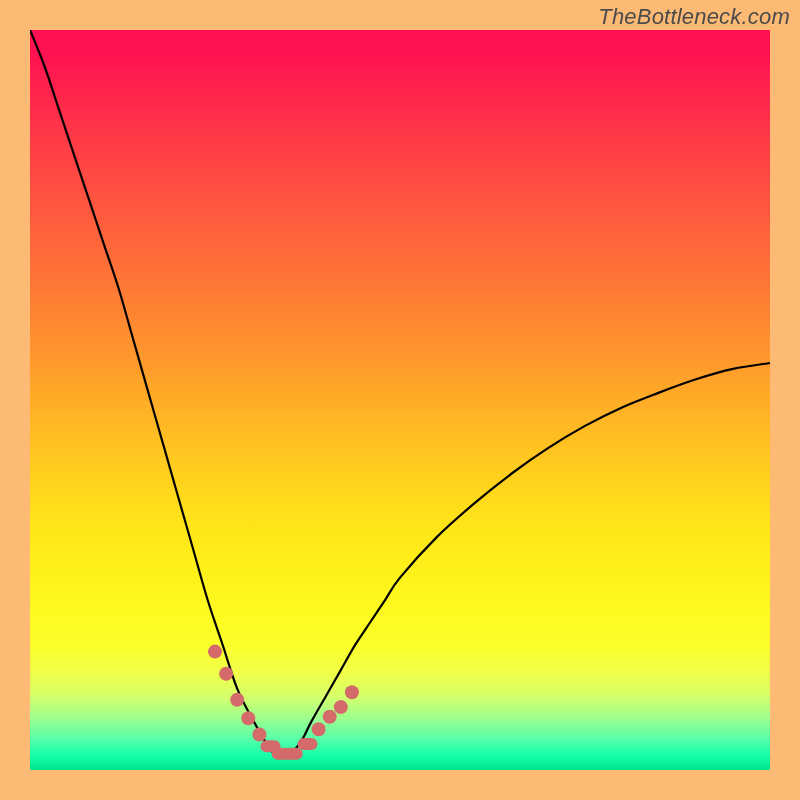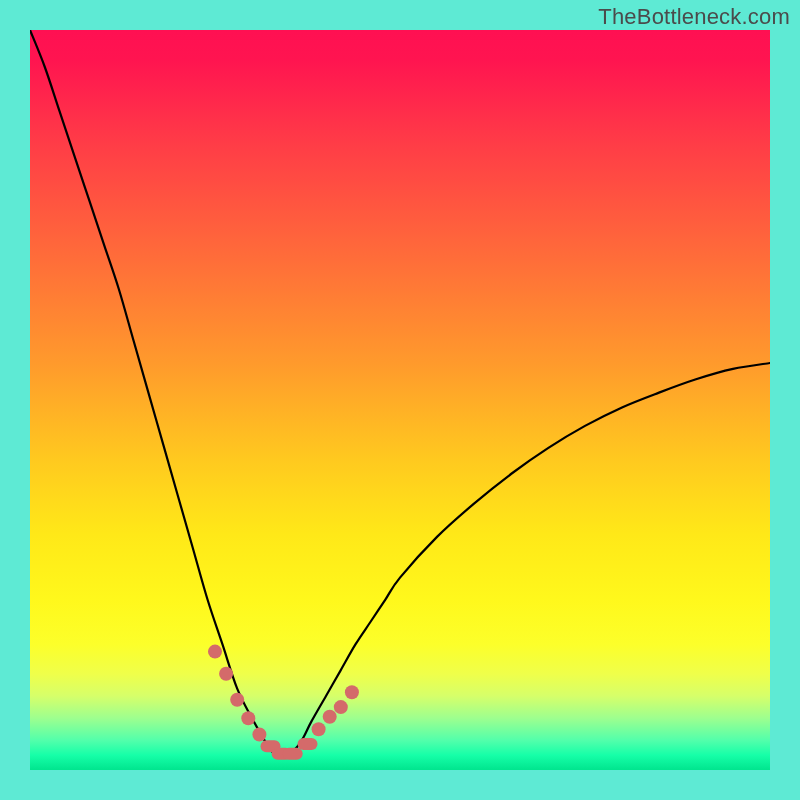--- a/index.html
+++ b/index.html
@@ -8,21 +8,22 @@
     width: 800px;
     height: 800px;
     background: #000;
     overflow: hidden;
     font-family: Arial, Helvetica, sans-serif;
   }
   .frame {
     position: relative;
     width: 800px;
     height: 800px;
-    background: #5eead4;
+    background: #fdba74;
+    font-style: italic;
   }
   .watermark {
     position: absolute;
     top: 4px;
     right: 10px;
     color: #4b4b4b;
     font-size: 22px;
     font-weight: 400;
     letter-spacing: 0.2px;
     z-index: 20;

